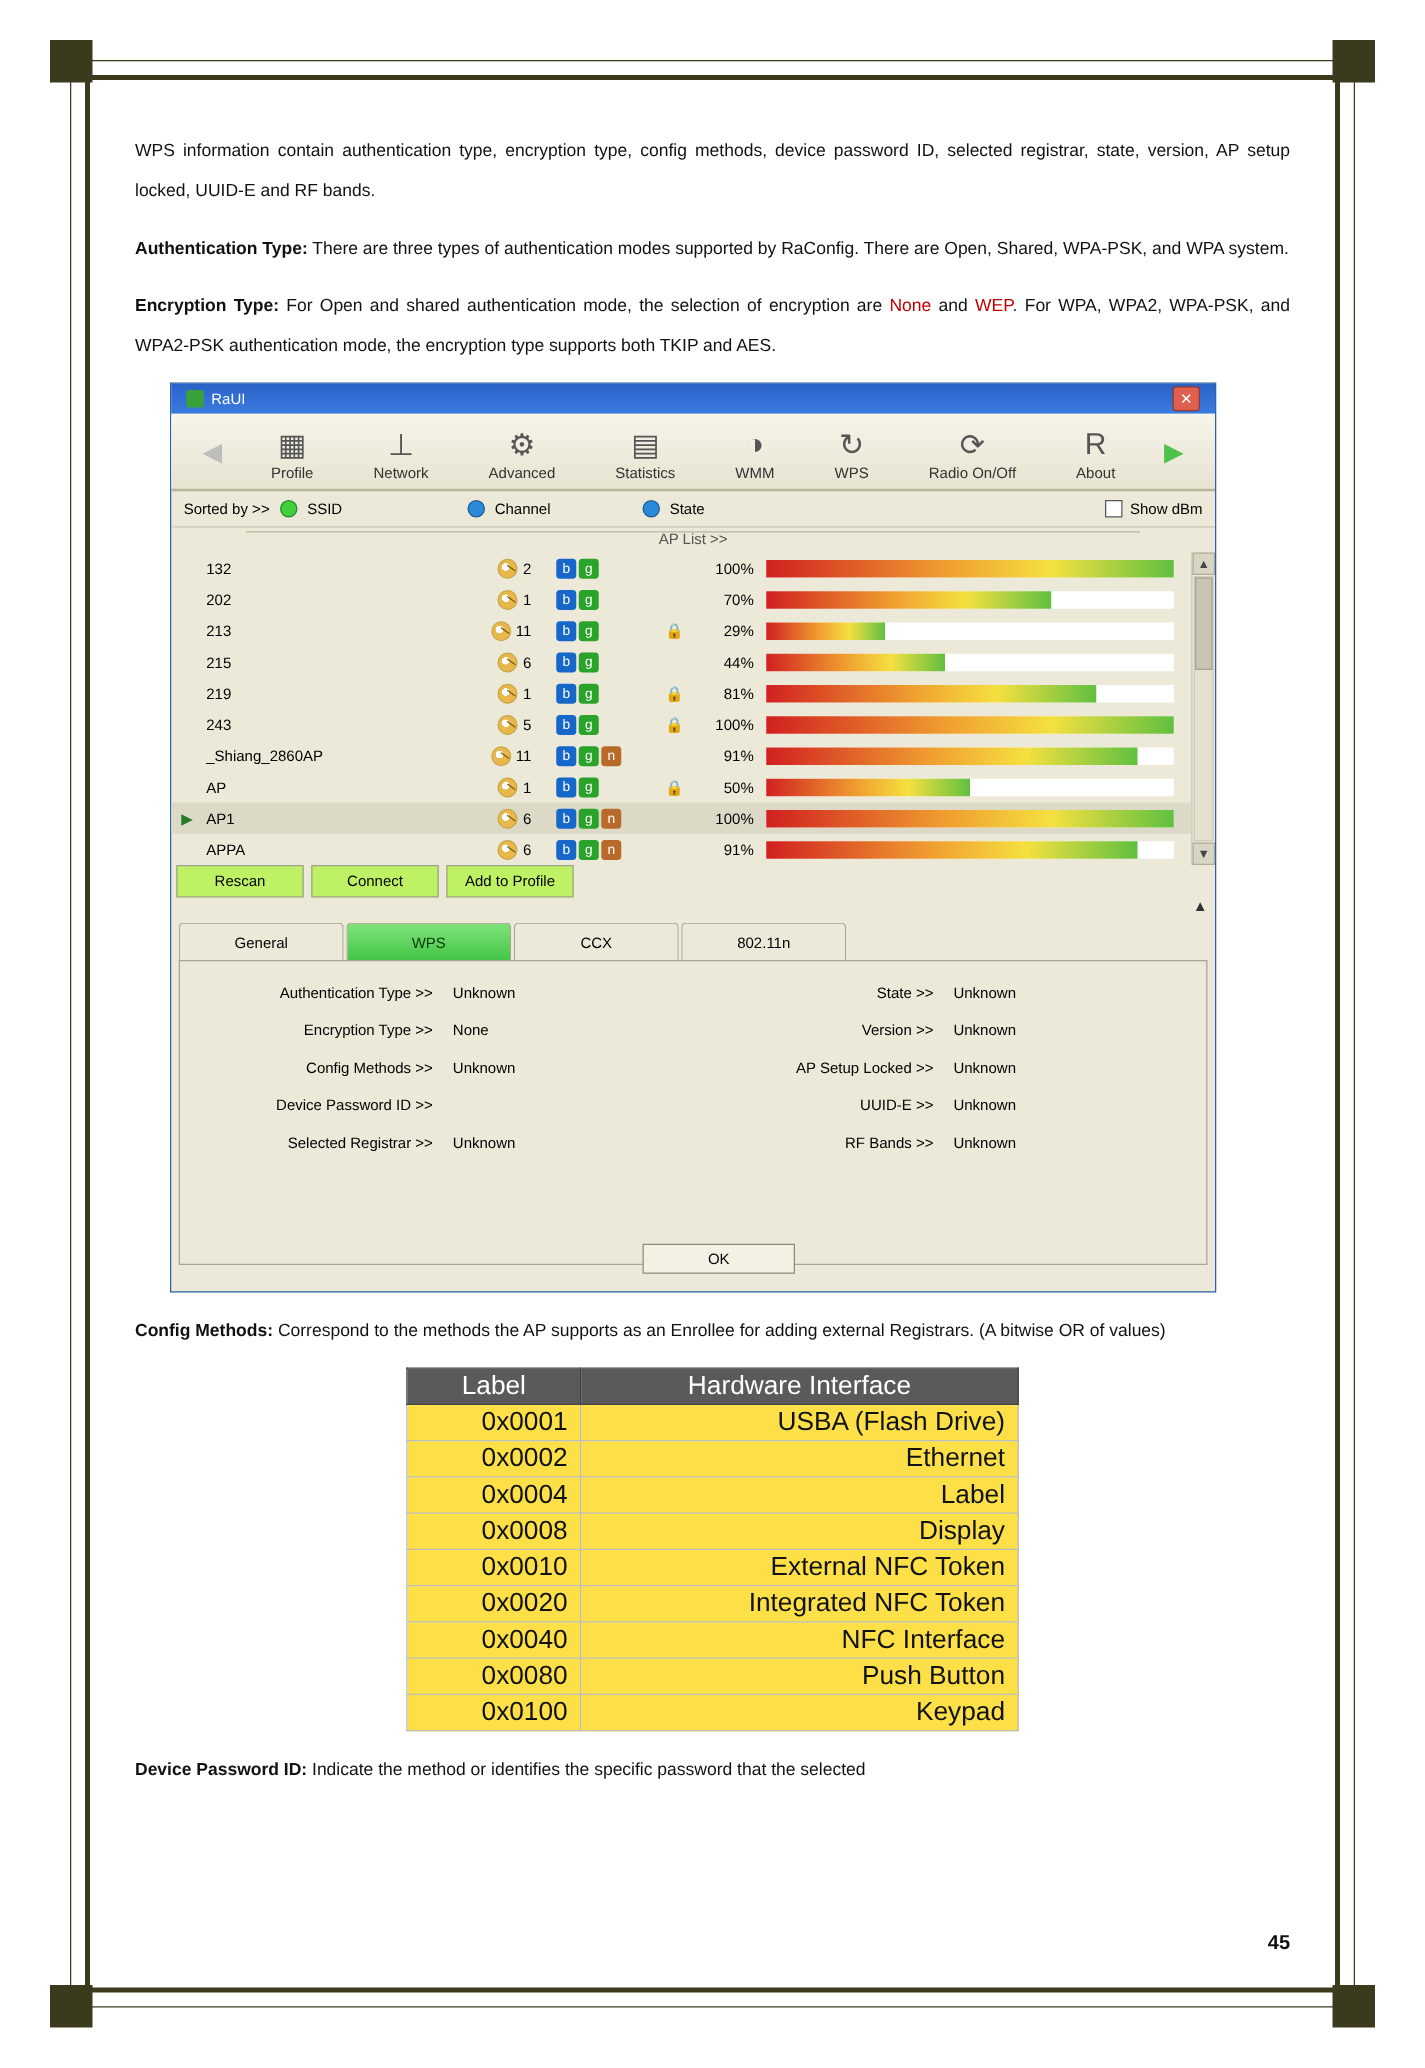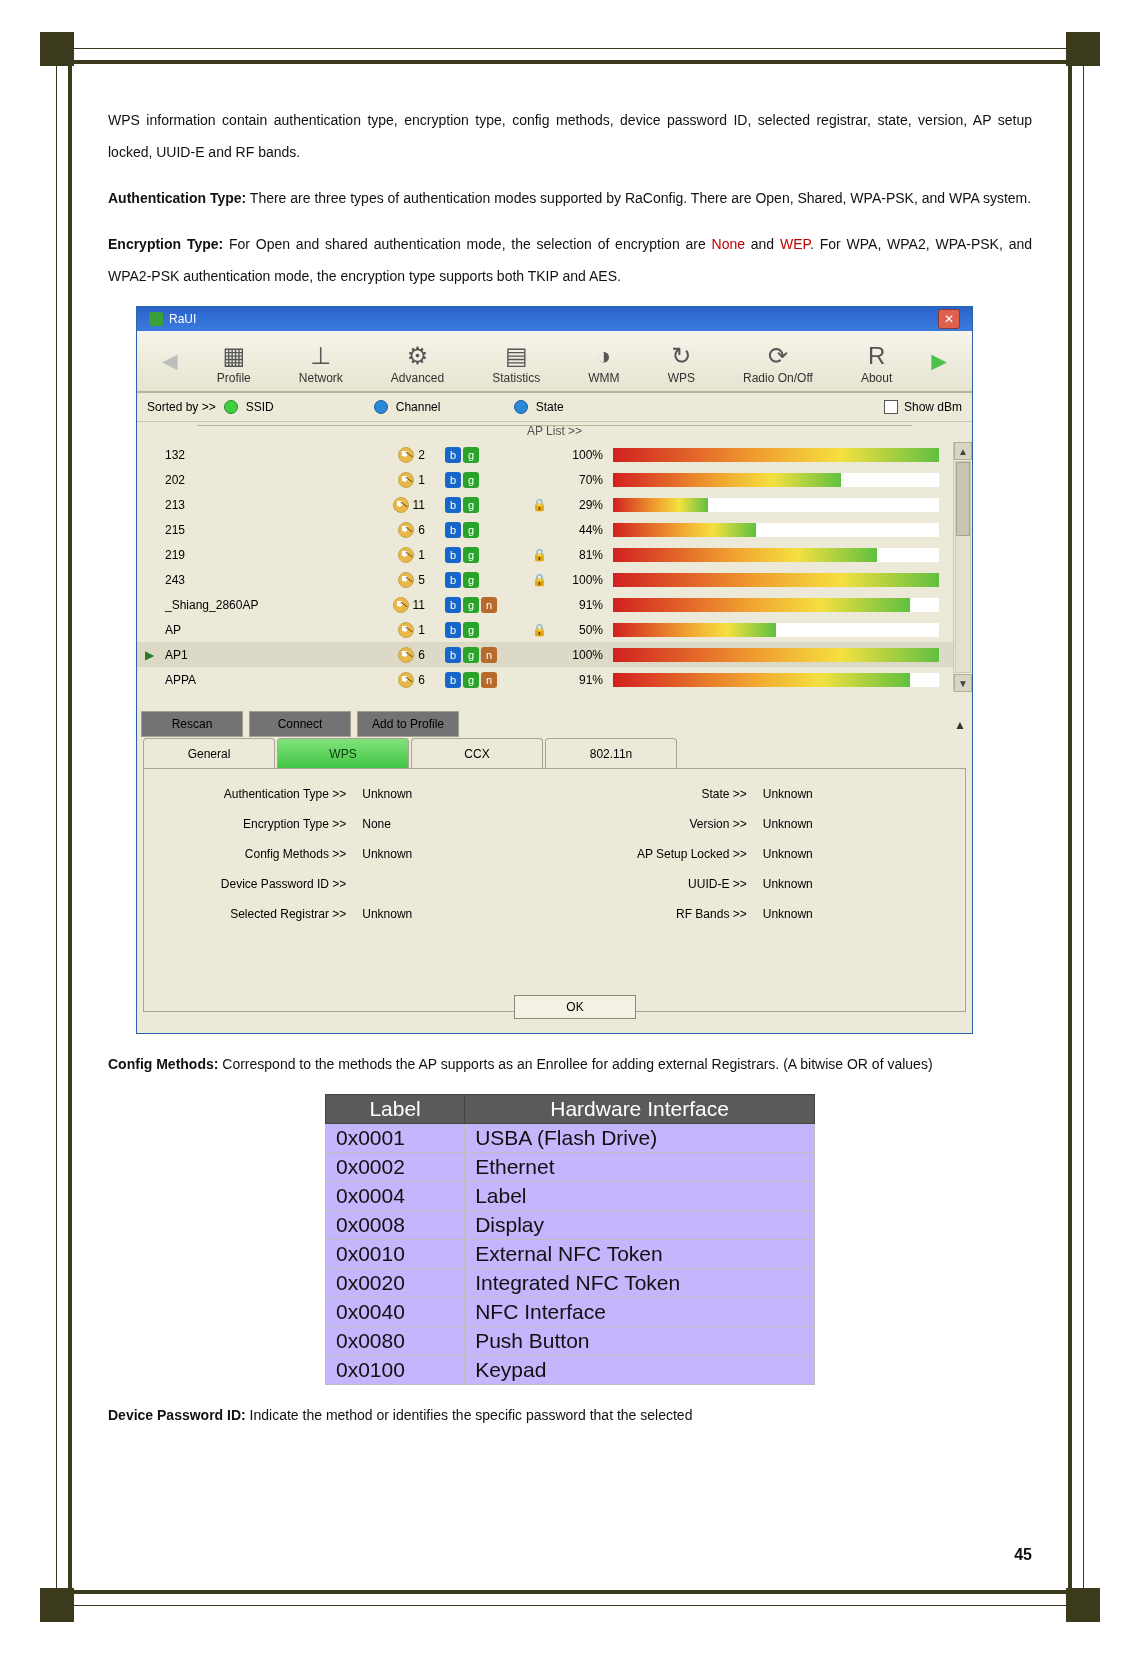--- a/index.html
+++ b/index.html
@@ -68,40 +68,40 @@
   .mchip{width:16px;height:16px;border-radius:3px;color:#fff;font-size:11px;
          display:flex;align-items:center;justify-content:center;}
   .mchip.b{background:#1766c9;} .mchip.g{background:#29a329;} .mchip.n{background:#b86a2a;}
   .aprow .lockcol{width:30px;text-align:center;color:#555;}
   .aprow .pct{width:48px;text-align:right;padding-right:10px;}
   .aprow .bar{flex:1;height:14px;background:#fff;border:0;position:relative;margin-right:6px;}
   .aprow .bar .fill{position:absolute;top:0;bottom:0;left:0;
         background:linear-gradient(to right,#d12020 0%,#f0a030 45%,#f5e040 70%,#60c040 100%);}
 
   .btnrow{display:flex;height:26px;}
-  .btnrow .b{width:100px;height:24px;margin:19px 2px 0 4px;background:#737373;
+  .btnrow .b{width:100px;height:24px;margin:0 2px 0 4px;background:#bef264;
              border:1px solid #a0a090;display:flex;align-items:center;justify-content:center;}
   .divtri{height:14px;display:flex;justify-content:flex-end;padding-right:6px;color:#333;}
 
   .tabrow{display:flex;height:30px;margin:6px 6px 0;}
   .tab{width:130px;border:1px solid #a8a594;border-bottom:none;background:#ece9d8;
        display:flex;align-items:center;justify-content:center;border-radius:4px 4px 0 0;margin-right:2px;}
   .tab.active{background:linear-gradient(#7fe37a,#43c546);color:#0a3a0a;}
   .wpspane{border:1px solid #a8a594;margin:0 6px 6px;height:206px;background:#ece9d8;
            display:flex;padding:18px 10px;}
   .wcol{flex:1;} .wrow{height:30px;display:flex;}
   .wlab{flex:1;text-align:right;padding-right:8px;} .wval{flex:1;text-align:left;padding-left:8px;}
   .okrow{text-align:center;margin-top:34px;padding-left:41px;}
   .okbtn{display:inline-flex;width:120px;height:22px;border:1px solid #8a8a7a;background:#f4f1e4;
          align-items:center;justify-content:center;}
 
   
   .cmtable{width:490px;margin:6px auto 6px;border-collapse:collapse;font-size:21px;}
   .cmtable th{background:#5a5a5a;color:#fff;font-weight:normal;border:1px solid #444;padding:2px 10px;}
-  .cmtable td{background:#c4b5fd;border:1px solid #bdbdbd;text-align:left;padding:2px 10px;}
+  .cmtable td{background:#fde047;border:1px solid #bdbdbd;text-align:right;padding:2px 10px;}
 </style>
 </head>
 <body>
 
 <div class="page">
   <div class="corner tl"></div>
   <div class="corner tr"></div>
   <div class="corner bl"></div>
   <div class="corner br"></div>
   <div class="frame-outer"></div>

